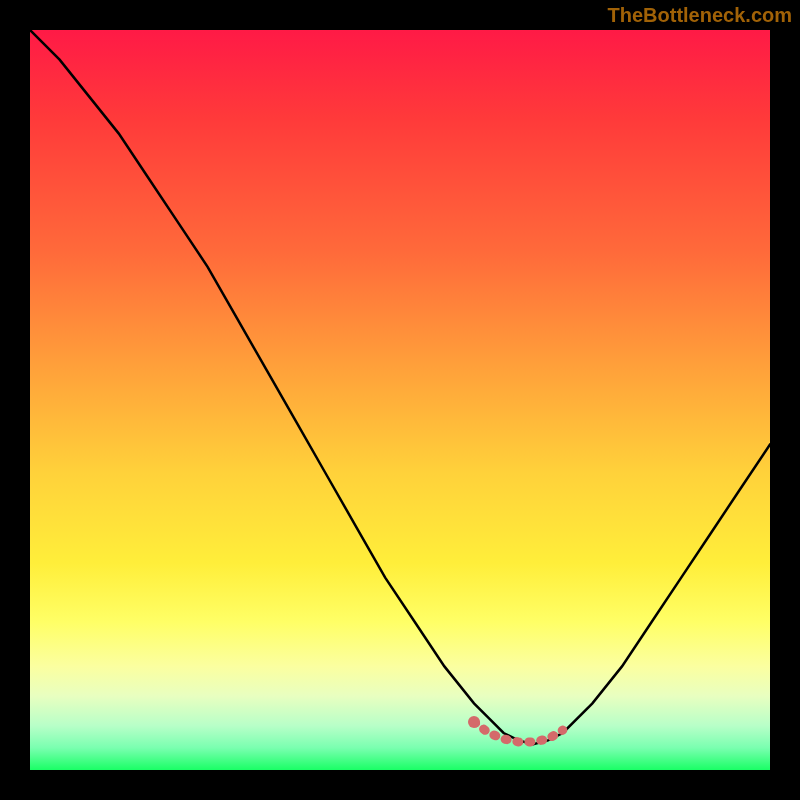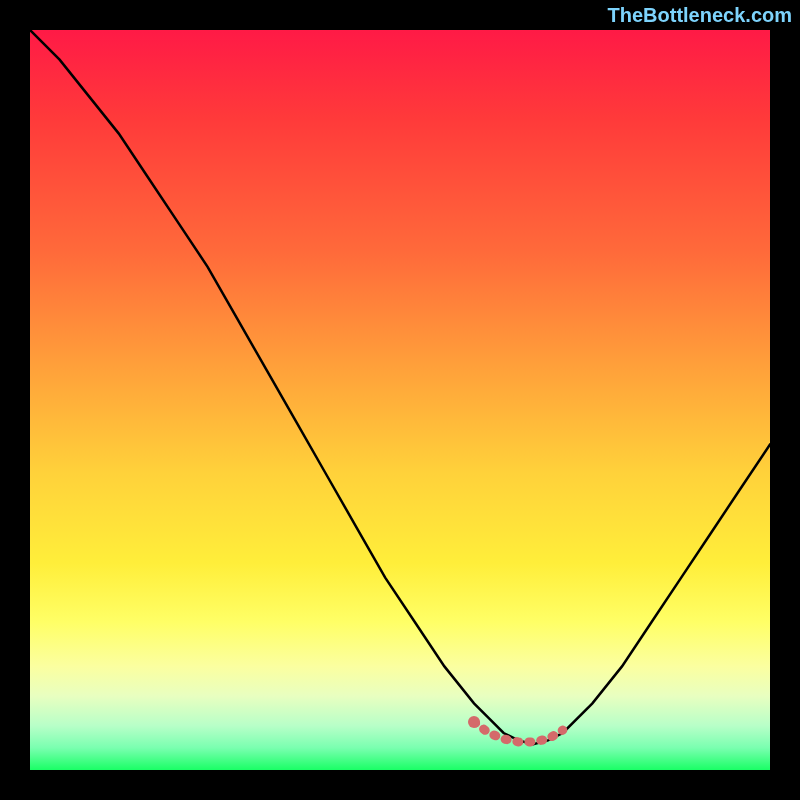--- a/index.html
+++ b/index.html
@@ -13,21 +13,21 @@
   .container {
     position: relative;
     width: 800px;
     height: 800px;
     background: #000;
   }
   .watermark {
     position: absolute;
     top: 4px;
     right: 8px;
-    color: #7dd3fc;
+    color: #a16207;
     font-size: 20px;
     font-weight: 600;
     z-index: 3;
   }
   .plot-area {
     position: absolute;
     left: 30px;
     top: 30px;
     width: 740px;
     height: 740px;

